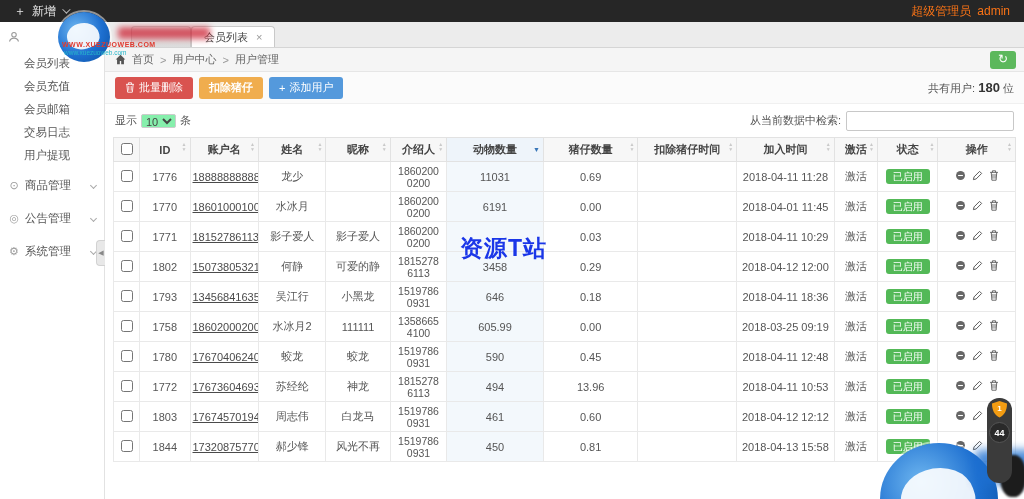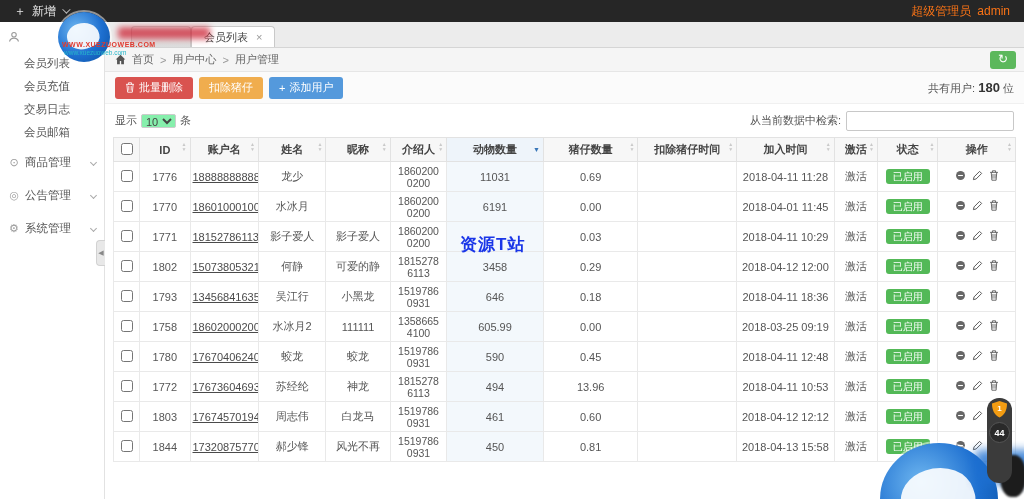--- a/index.html
+++ b/index.html
@@ -31,21 +31,21 @@
   .tab.active { background:#fff; color:#444; display:flex; gap:8px; align-items:center; }
   .tab .close { color:#999; font-size:11px; cursor:pointer; }
 
   .crumbbar { height:24px; background:#f5f5f5; border-bottom:1px solid #e6e6e6; display:flex; align-items:center; padding:0 10px; font-size:11px; color:#666; gap:6px; position:relative; }
   .crumbbar .sep { color:#999; }
   .refresh-btn { position:absolute; right:8px; top:3px; width:26px; height:18px; background:#5cb85c; border-radius:3px; color:#fff; font-size:12px; line-height:17px; text-align:center; cursor:pointer; }
 
   .panel-heading { height:32px; background:#fbfbfb; border-bottom:1px solid #f0f0f0; display:flex; align-items:center; padding:0 10px; }
   .btn { height:22px; border:none; border-radius:3px; color:#fff; font-size:11px; padding:0 10px; margin-right:6px; display:inline-flex; align-items:center; gap:4px; cursor:pointer; }
   .btn-danger { background:#d9534f; }
-  .btn-warning { background:#f0ad4e; }
+  .btn-warning { background:#f0ad4e;font-weight:bold; }
   .btn-primary { background:#5499dc; }
   .total-users { margin-left:auto; font-size:11px; color:#555; }
   .total-users b { font-size:13px; color:#333; }
 
   .controls { height:33px; display:flex; align-items:center; padding:0 10px; font-size:11px; color:#555; }
   .controls select { font-size:11px; height:14px; margin:0 4px; border:1px solid #ccc; border-radius:2px; background:#86efac; color:#444; }
   .search-box { margin-left:auto; display:flex; align-items:center; gap:5px; }
   .search-box input { width:168px; height:20px; border:1px solid #c8c8c8; border-radius:2px; padding:0 4px; font-size:11px; }
 
   
@@ -70,21 +70,21 @@
   .pag-page { background:#4a90d2; color:#fff; border-radius:3px; padding:3px 8px; margin-left:5px; cursor:pointer; }
 
   
   .wm { position:absolute; z-index:50; pointer-events:none; }
   .wm-logo { border-radius:50%; background:radial-gradient(circle at 35% 35%, #6fb7f0, #1d6fd0 55%, #0a4fa0); box-shadow:0 0 0 2px rgba(255,255,255,.5); }
   .wm-logo::after { content:""; position:absolute; left:18%; top:22%; width:62%; height:52%; border-radius:50% 60% 40% 55%; background:#fff; transform:rotate(-18deg); opacity:.9; }
   #wm-top-logo { left:58px; top:12px; width:52px; height:50px; }
   .wm-blur-red { left:118px; top:27px; width:92px; height:12px; background:#c23; border-radius:2px; filter:blur(3px); opacity:.75; }
   .wm-url-caps { left:62px; top:41px; font-size:7px; font-weight:bold; color:#e03a2f; letter-spacing:.5px; white-space:nowrap; }
   .wm-url-teal { left:64px; top:49px; font-size:6.5px; color:#27b6c9; white-space:nowrap; }
-  #wm-center { left:460px; top:233px; font-size:17px; font-weight:bold; color:#1a36e8; letter-spacing:1px; }
+  #wm-center { left:460px; top:233px; font-size:23px; font-weight:bold; color:#1a36e8; letter-spacing:1px; }
   #wm-big-logo { left:880px; top:443px; width:118px; height:112px; }
   .wm-blur-blue { left:975px; top:450px; width:60px; height:34px; background:#1d6fd0; border-radius:4px; filter:blur(5px); opacity:.8; }
   .wm-blob { left:1000px; top:455px; width:26px; height:42px; background:#1c1c1c; border-radius:45%; filter:blur(1px); }
 
   .widget { position:absolute; right:12px; top:398px; width:25px; height:85px; background:#3b3b3b; border-radius:12px; z-index:60; display:flex; flex-direction:column; align-items:center; padding-top:3px; }
   .widget .shield { position:relative; width:15px; height:17px; }
   .widget .shield svg { display:block; }
   .widget .shield .cnt { position:absolute; top:3px; left:0; width:100%; text-align:center; font-size:8px; color:#fff; font-weight:bold; }
   .widget .score { margin-top:4px; width:21px; height:21px; border-radius:50%; background:#2a2a2a; border:1px solid #555; color:#fff; font-size:9px; font-weight:bold; display:flex; align-items:center; justify-content:center; }
 </style>
@@ -107,22 +107,23 @@
 
   <div class="sidebar">
     <div class="side-top">
       <svg width="12" height="12" viewBox="0 0 16 16">
           <circle cx="8" cy="5" r="3" fill="none" stroke="#999" stroke-width="1.4"></circle>
           <path d="M2 14c1-3.5 4-4.5 6-4.5s5 1 6 4.5" fill="none" stroke="#999" stroke-width="1.4"></path>
         </svg>
     </div>
     <div class="nav-item">会员列表</div>
     <div class="nav-item">会员充值</div>
+    <div class="nav-item">会员邮箱</div>
     <div class="nav-item">交易日志</div>
-    <div class="nav-item">会员邮箱</div>
+    <div class="nav-item">用户提现</div>
 
     <div class="nav-section">
       <span class="sec-icon">⊙</span>
       <span>商品管理</span>
       <span class="chev"></span>
     </div>
     <div class="nav-section">
       <span class="sec-icon">◎</span>
       <span>公告管理</span>
       <span class="chev"></span>

